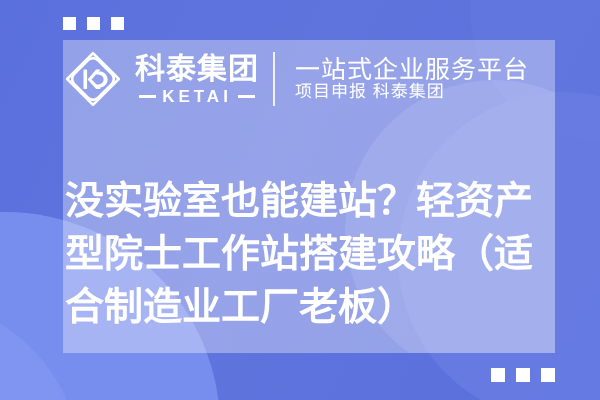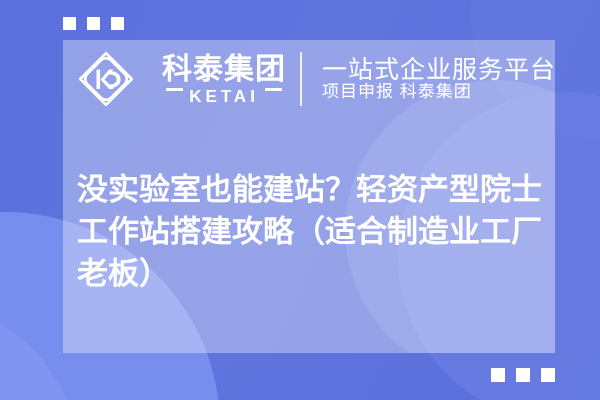--- a/index.html
+++ b/index.html
@@ -114,22 +114,21 @@
     top: 0;
     right: 0;
     height: 78px;
     display: flex;
     align-items: center;
   }
 
   .brand {
     display: flex;
     align-items: center;
-    padding-left: 13px;
-    gap: 26px;
+    gap: 12px;
   }
 
   .brand-mark {
     width: 60px;
     height: 60px;
     flex: 0 0 60px;
     display: block;
   }
 
   .brand-wordmark {
@@ -141,20 +140,21 @@
   .brand-name {
     color: #ffffff;
     font-size: 30px;
     line-height: 1.06;
     font-weight: bold;
     letter-spacing: 1px;
     white-space: nowrap;
   }
   .brand-latin-row {
     display: flex;
+    align-items: center;
     gap: 6px;
     margin-top: 3px;
   }
   .brand-latin-rule {
     width: 17px;
     height: 3px;
     background: #ffffff;
   }
   .brand-latin {
     color: #ffffff;
@@ -192,24 +192,24 @@
     letter-spacing: 1px;
     white-space: nowrap;
   }
 
   
   .article-title {
     position: absolute;
     left: 0;
     top: 108px;
     width: 100%;
-    padding: 0 4px 0 16px;
+    padding: 0 4px 0 4px;
     box-sizing: border-box;
     color: #ffffff;
-    font-size: 31px;
+    font-size: 39px;
     font-weight: bold;
     line-height: 1.36;
     letter-spacing: 0px;
     text-indent: 0;
     word-break: break-all;
   }
   .article-title-inner {
     display: block;
     margin-left: -2px;
   }

